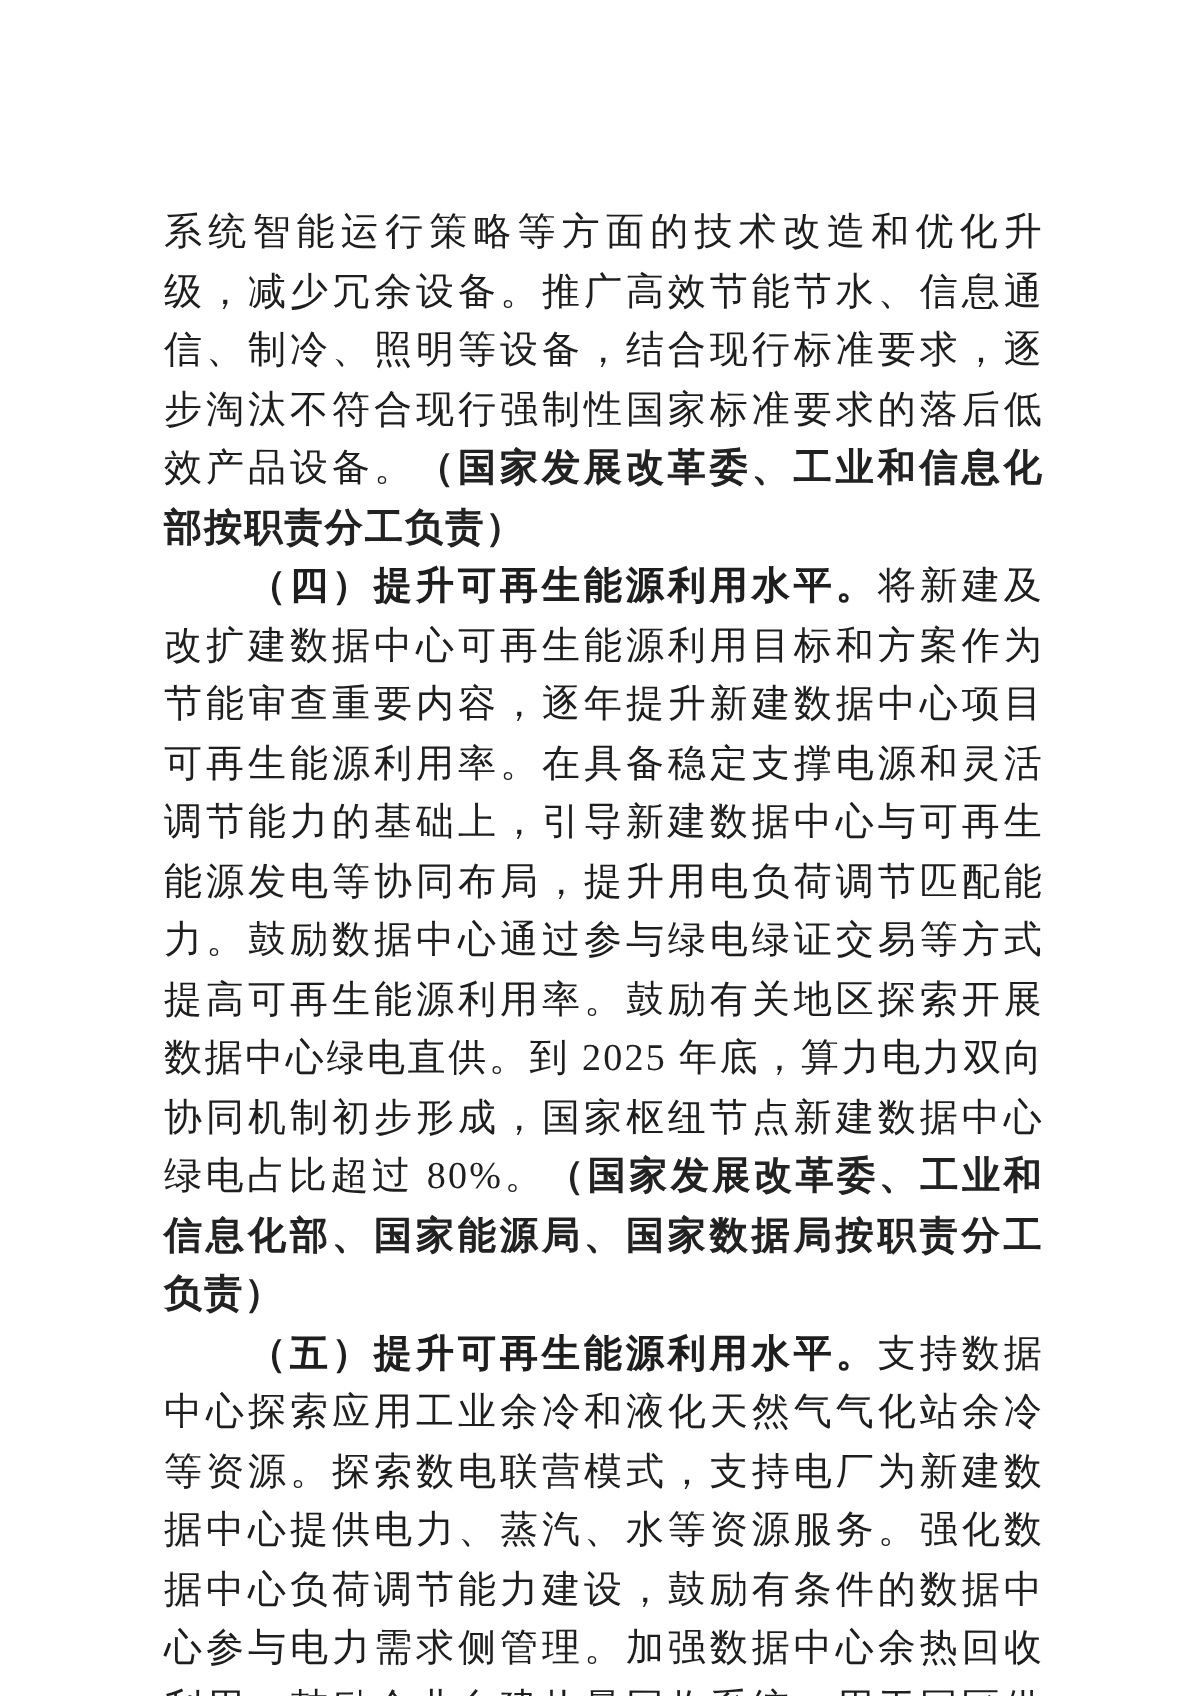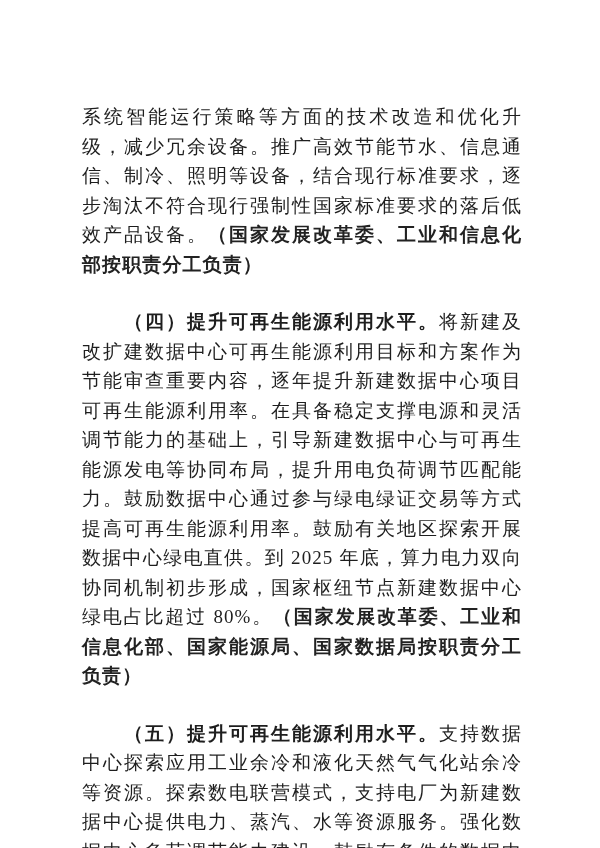--- a/index.html
+++ b/index.html
@@ -12,21 +12,21 @@
   .page {
     position: absolute; left: 82px; top: 102px; width: 440px;
   }
   .para {
     margin: 0; font-size: 19px; line-height: 29.5px;
     text-align: justify; text-align-last: left;
     letter-spacing: 1.1px;
     word-break: break-all;
     font-family: Liberation Serif, serif;
   }
-  .para.indent { text-indent: 42px; margin-top: 28px; }
+  .para.indent { text-indent: 42px; }
   .heading { font-weight: bold; }
   .resp { font-weight: bold; color: #222; }
 </style>
 </head>
 <body>
 
 <div class="page">
   <p class="para"><span>系统智能运行策略等方面的技术改造和优化升级，减少冗余设备。推广高效节能节水、信息通信、制冷、照明等设备，结合现行标准要求，逐步淘汰不符合现行强制性国家标准要求的落后低效产品设备。</span><span class="resp">（国家发展改革委、工业和信息化部按职责分工负责）</span></p>
   <p class="para indent"><span class="heading">（四）提升可再生能源利用水平。</span><span>将新建及改扩建数据中心可再生能源利用目标和方案作为节能审查重要内容，逐年提升新建数据中心项目可再生能源利用率。在具备稳定支撑电源和灵活调节能力的基础上，引导新建数据中心与可再生能源发电等协同布局，提升用电负荷调节匹配能力。鼓励数据中心通过参与绿电绿证交易等方式提高可再生能源利用率。鼓励有关地区探索开展数据中心绿电直供。到 2025 年底，算力电力双向协同机制初步形成，国家枢纽节点新建数据中心绿电占比超过 80%。</span><span class="resp">（国家发展改革委、工业和信息化部、国家能源局、国家数据局按职责分工负责）</span></p>
   <p class="para indent"><span class="heading">（五）提升可再生能源利用水平。</span><span>支持数据中心探索应用工业余冷和液化天然气气化站余冷等资源。探索数电联营模式，支持电厂为新建数据中心提供电力、蒸汽、水等资源服务。强化数据中心负荷调节能力建设，鼓励有条件的数据中心参与电力需求侧管理。加强数据中心余热回收利用，鼓励企业自建热量回收系统，用于园区供热、城市供暖、设施农业等。持续完善废旧数据中心设施设备回收和循环利用，统筹推进重点用能设备更新改造和回收利用。鼓励数据中心开展节水改造，引导设备冷却等环节再生水利用。</span></p>

